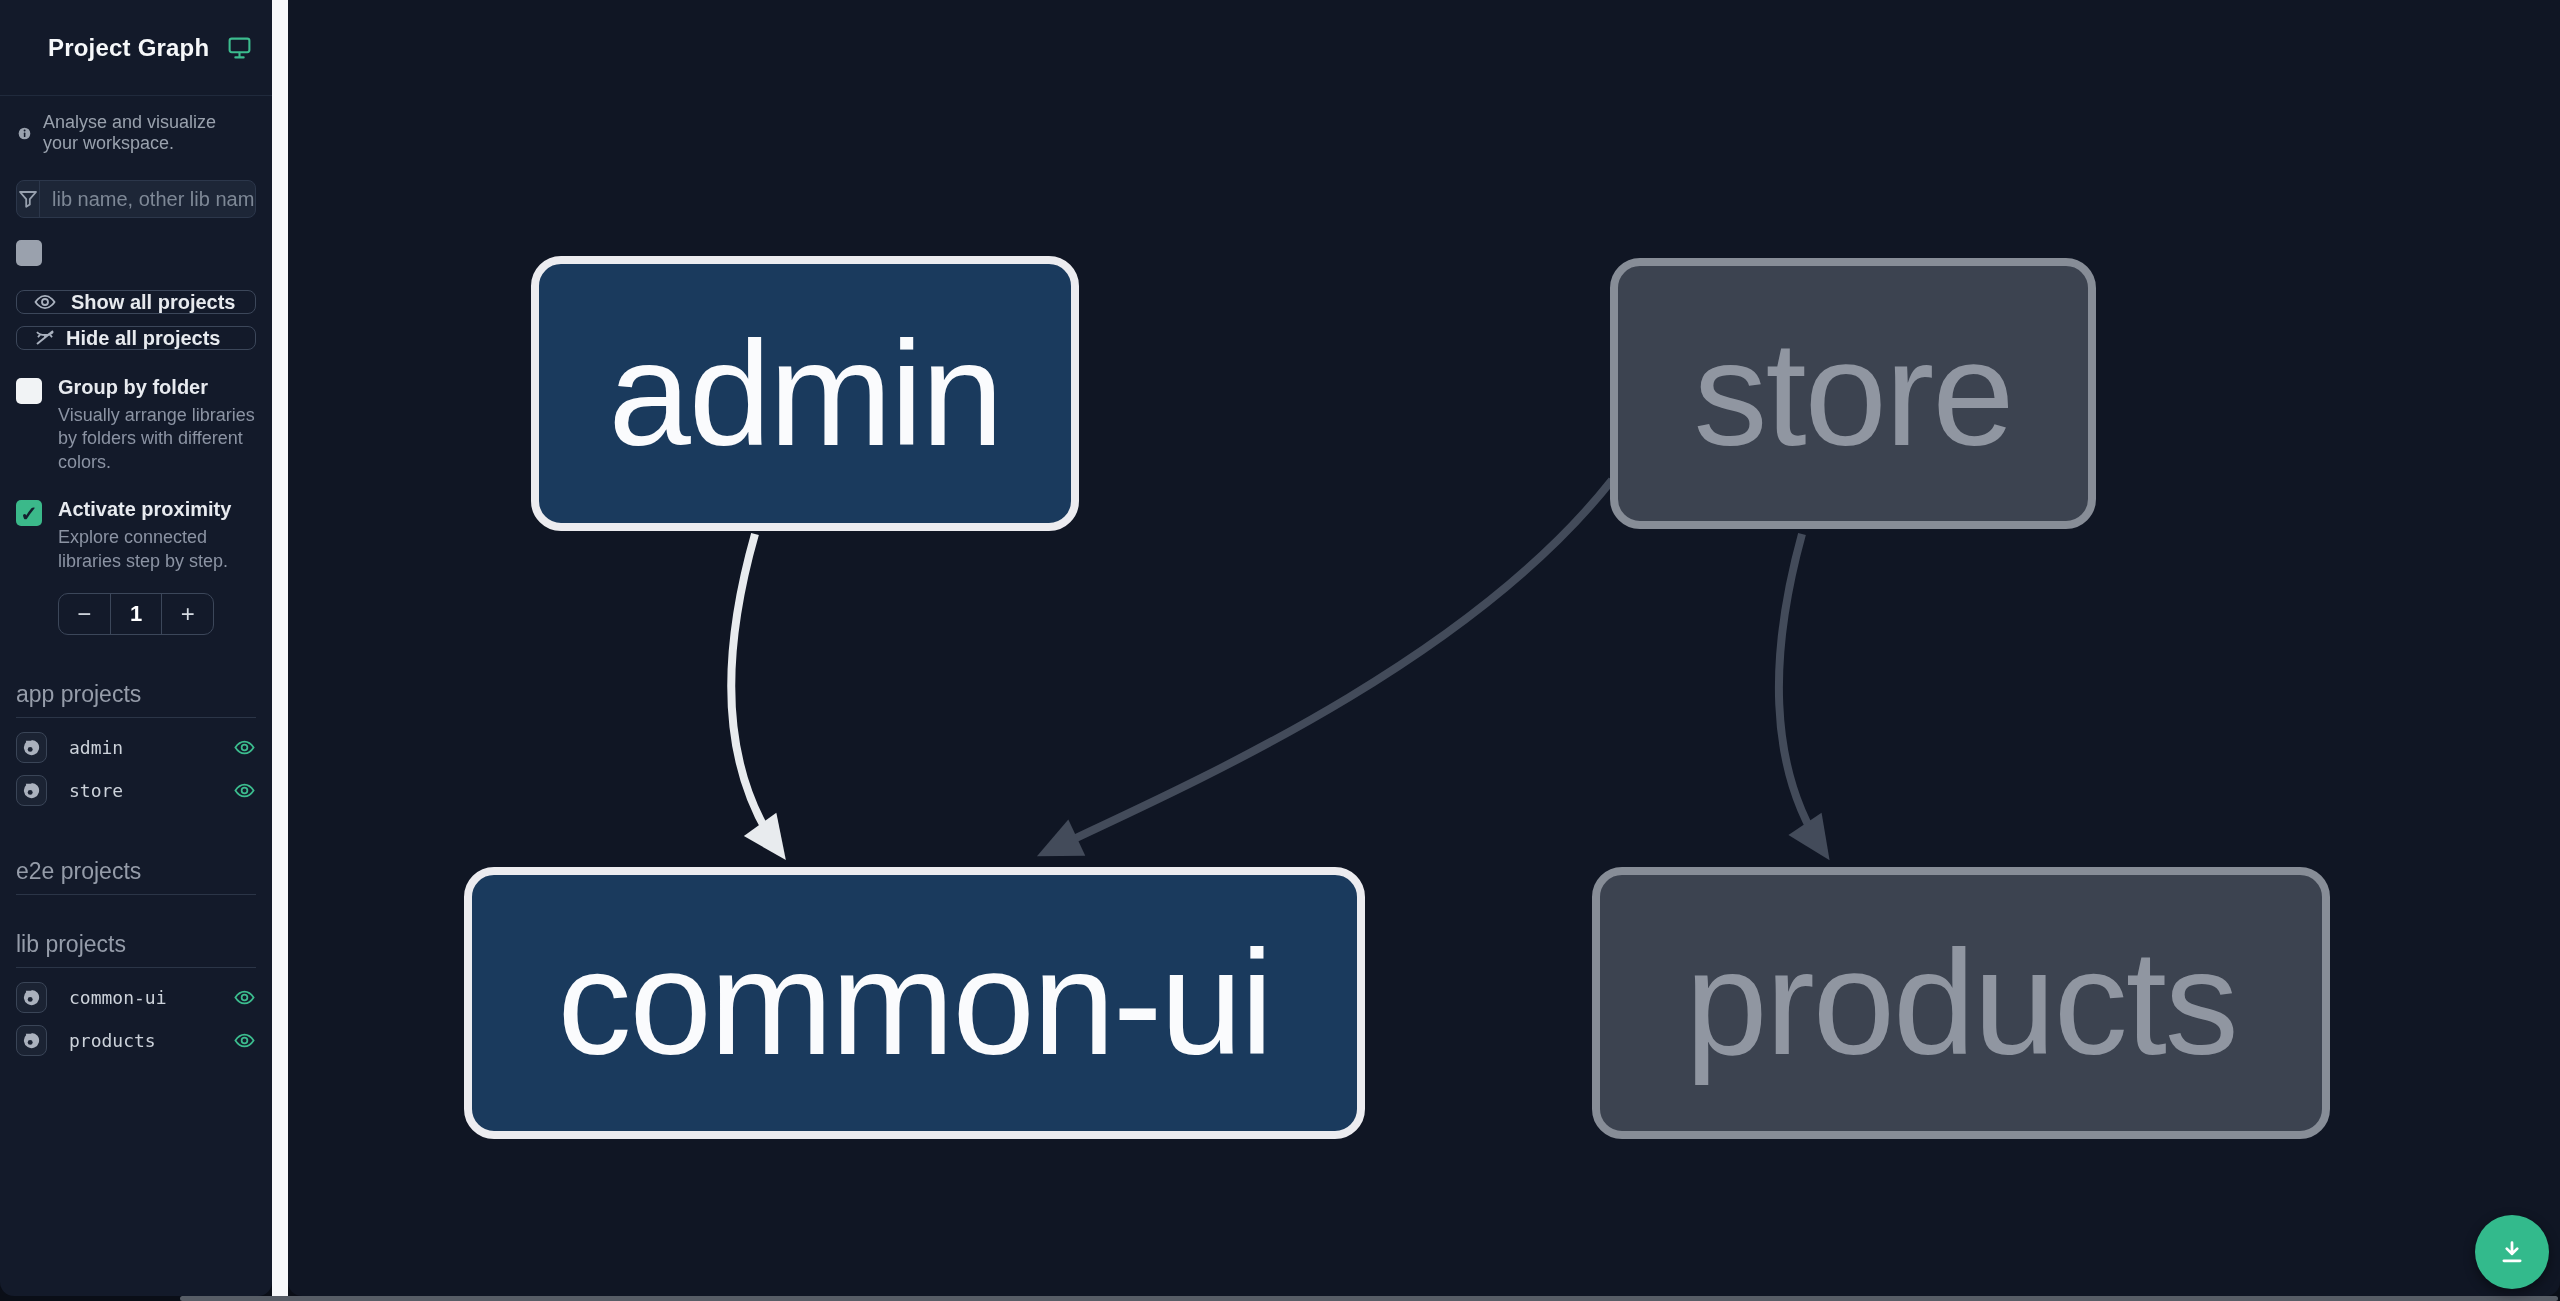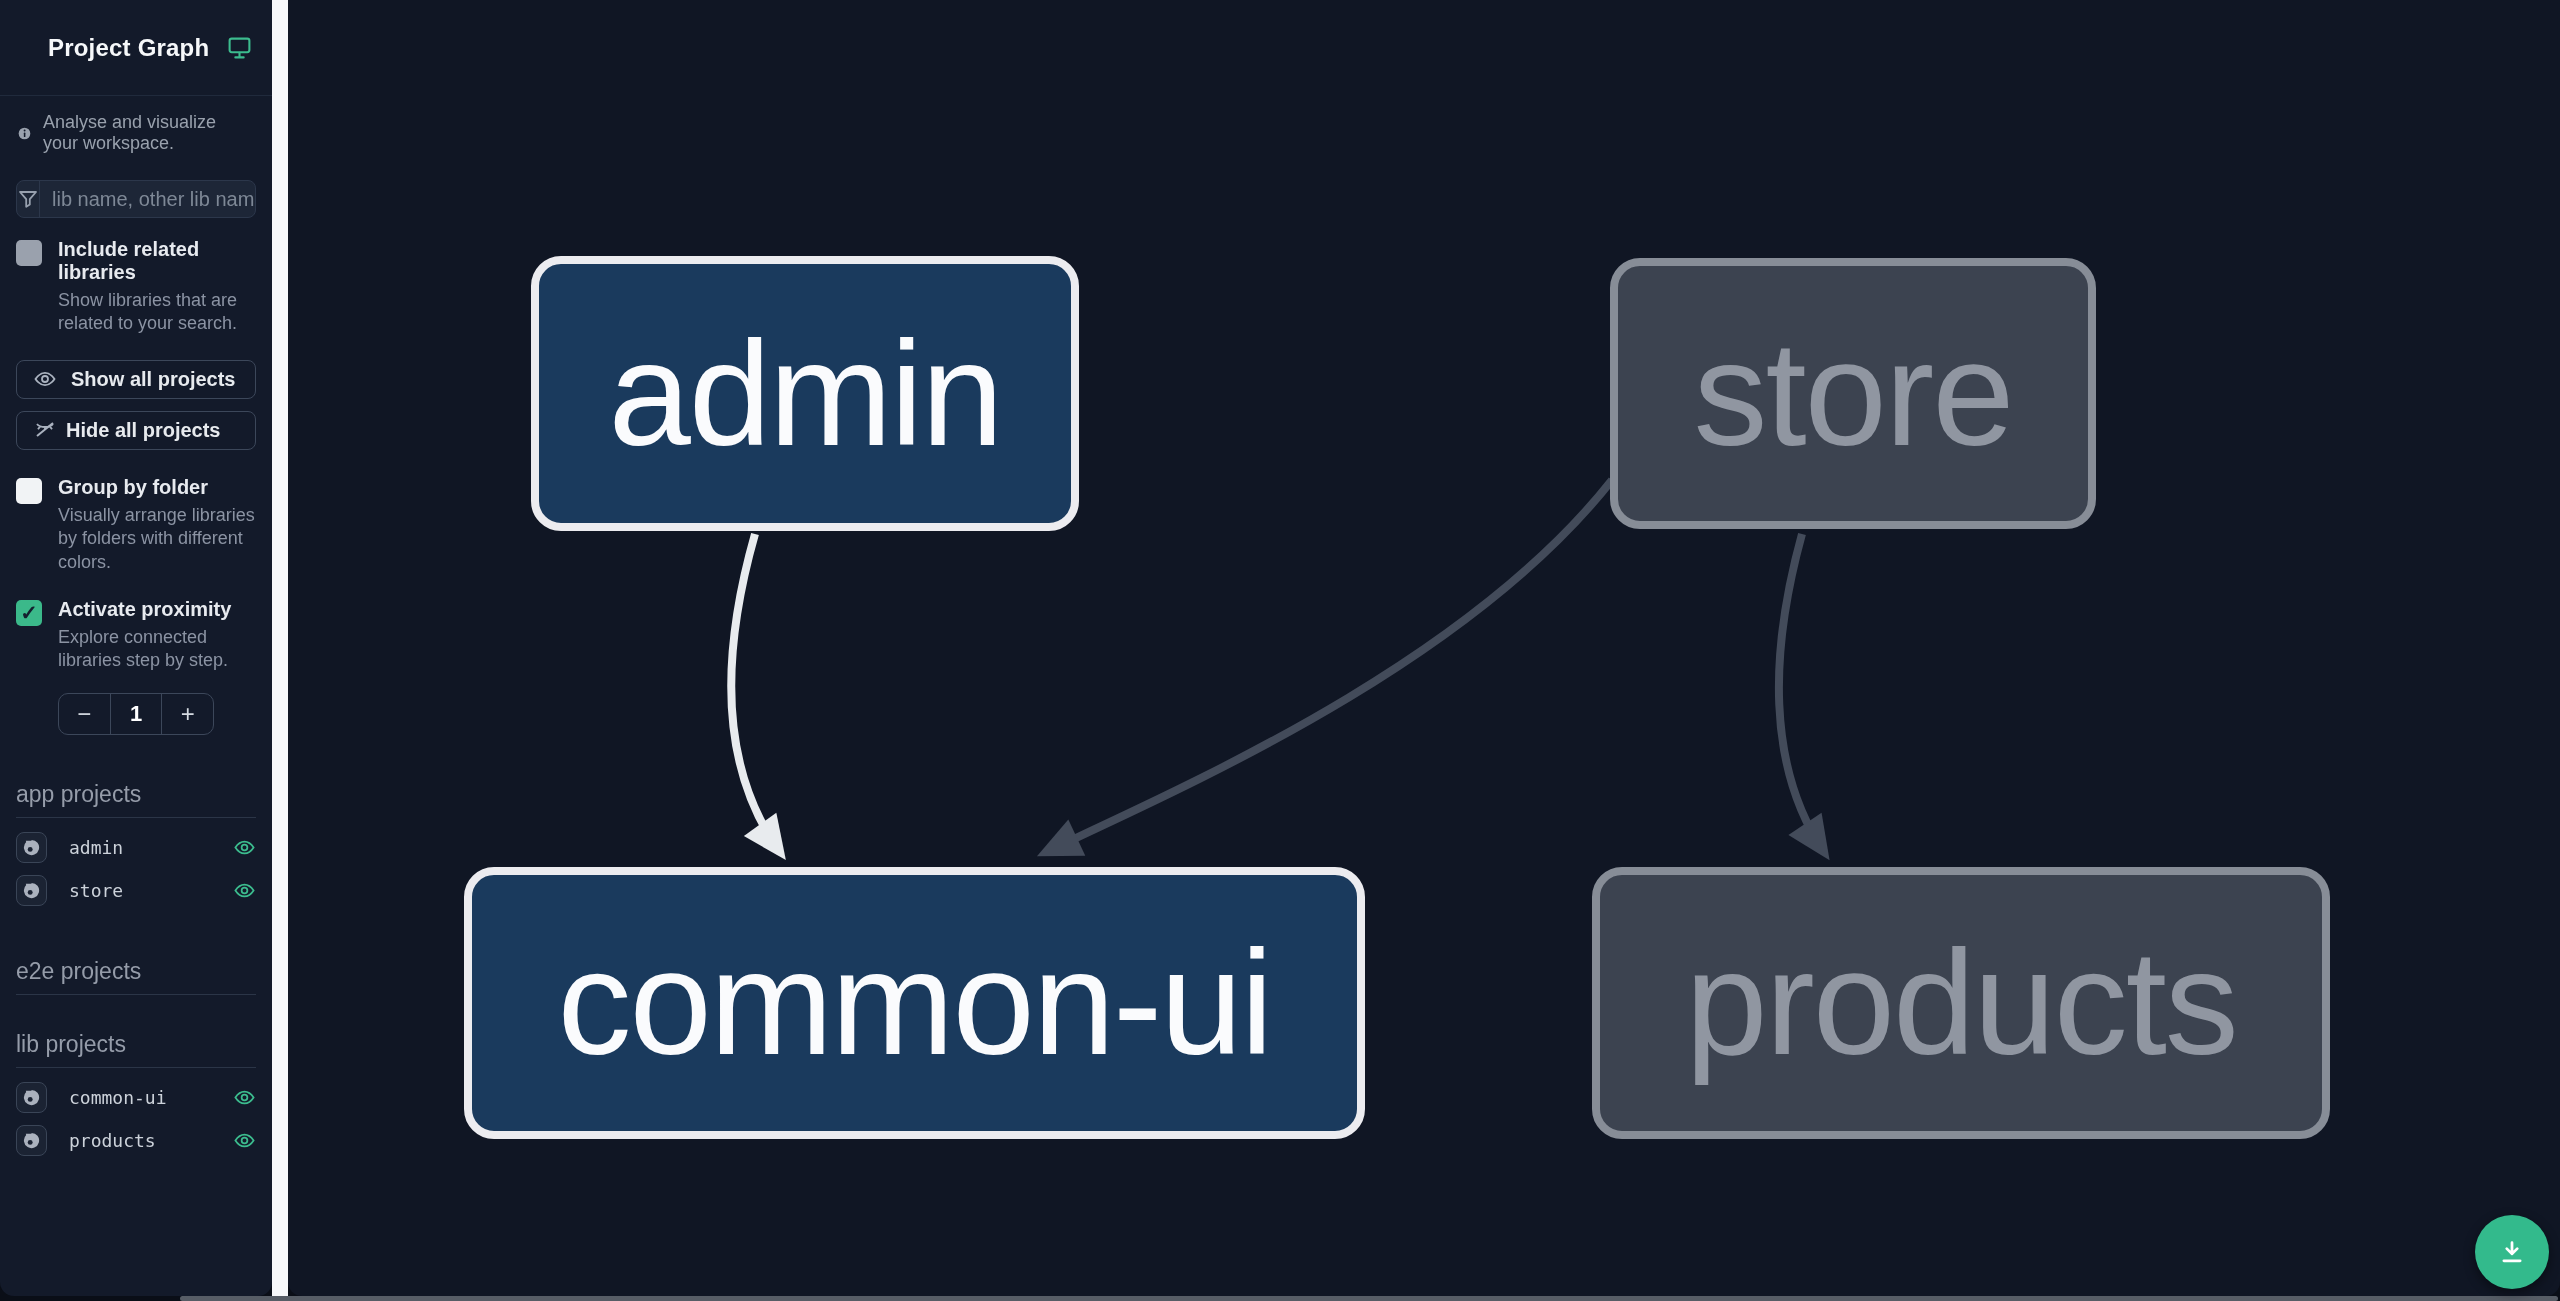--- a/index.html
+++ b/index.html
@@ -40,21 +40,21 @@
   .option-row { display:flex; gap:16px; padding:0 16px; margin-top:20px; }
   .cb { flex:0 0 26px; width:26px; height:26px; border-radius:5px; margin-top:2px;
         display:flex; align-items:center; justify-content:center; }
   .cb-gray  { background:#9aa1ad; }
   .cb-white { background:#f1f3f5; }
   .cb-checked { background:#3bb98a; color:#14202e; font-size:21px; font-weight:700; line-height:1; }
   .opt-label { color:#e7eaef; font-size:20px; font-weight:700; line-height:1.15; }
   .opt-desc  { color:#8b93a3; font-size:18px; line-height:1.3; margin-top:5px; max-width:200px; }
 
   .side-btn {
-    display:flex; align-items:center; gap:14px; width:240px; height:39px;
+    display:flex; align-items:center; gap:14px; width:240px; height:24px;
     margin:0 16px; padding:0 16px; background:transparent;
     border:1px solid #3c475a; border-radius:8px; cursor:pointer;
     color:#e7eaee; font-size:20px; font-weight:700; font-family:inherit;
   }
   .side-btn + .side-btn { margin-top:12px;gap:9px; }
   .btns-block { margin-top:24px; }
 
   .stepper {
     margin:20px 0 0 58px; width:156px; height:42px; display:flex;
     border:1px solid #3c475a; border-radius:10px; overflow:hidden;
@@ -145,24 +145,20 @@
     <span class="filter-icon-cell">
       <svg width="22" height="22" viewBox="0 0 22 22" fill="none" stroke="#97a0ae" stroke-width="1.8" stroke-linejoin="round">
         <path d="M3 4 h16 l-6.2 7.2 v5.2 l-3.6 2.4 v-7.6 Z"></path>
       </svg>
     </span>
     <input class="filter-input" placeholder="lib name, other lib name" style="">
   </div>
 
   <div class="option-row">
     <span class="cb cb-gray"></span>
-    <div>
-      <div class="opt-label">Include related libraries</div>
-      <div class="opt-desc">Show libraries that are related to your search.</div>
-    </div>
   </div>
 
   <div class="btns-block">
     <button class="side-btn">
       <svg width="24" height="24" viewBox="0 0 24 24" fill="none" stroke="#aab2bf" stroke-width="1.8">
         <path d="M2.5 12 S6.5 5.8 12 5.8 21.5 12 21.5 12 17.5 18.2 12 18.2 2.5 12 2.5 12 Z"></path>
         <circle cx="12" cy="12" r="3"></circle>
       </svg>
       <span>Show all projects</span>
     </button>

